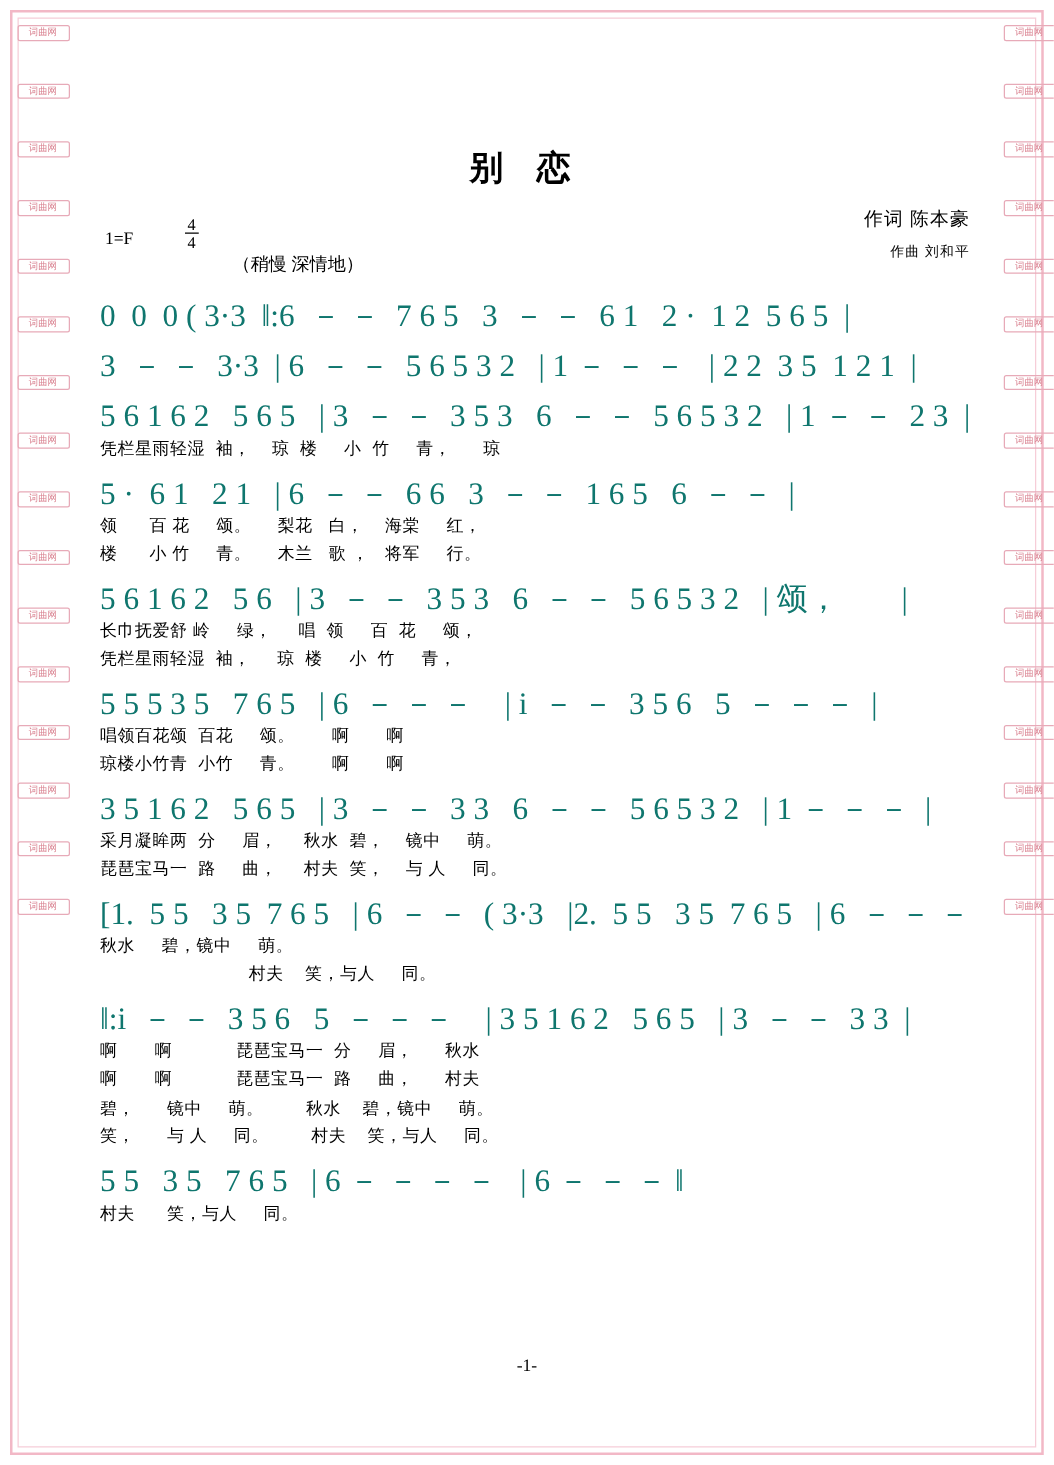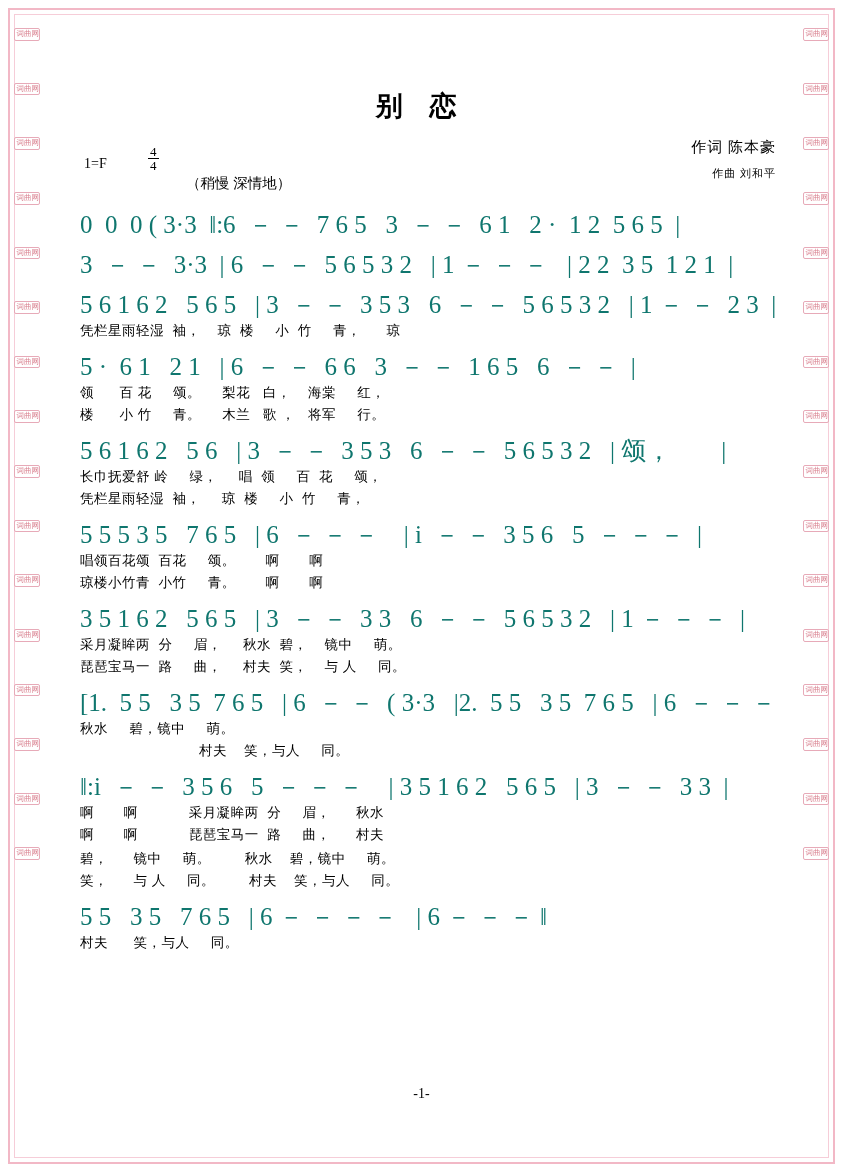--- a/index.html
+++ b/index.html
@@ -30,34 +30,33 @@
   }
   .wm-col.left{left:14px;}
   .wm-col.right{right:14px;}
   .wm{
     width:24px;
     font-size:7.5px;
     line-height:1.15;
     color:#d9808f;
     border:1px solid #e7aab8;
     border-radius:2px;
-    padding:1px 0;
-    text-align:right;
+    padding:1px 8px;
+    text-align:left;
     font-family:"DejaVu Sans", sans-serif;
-    margin-top:8px;
   }
   .sheet{
     position:absolute;left:56px;top:20px;width:730px;
   }
   .title{
     text-align:center;
     font-size:27px;
     font-weight:bold;
     letter-spacing:10px;
-    margin-top:68px;
+    margin-top:96px;
     color:#000;
   }
   .meta{
     position:relative;height:66px;margin-top:14px;
   }
   .key{
     position:absolute;left:28px;top:18px;font-size:14px;
     font-family:"Liberation Serif", serif;
   }
   .timesig{
@@ -210,21 +209,21 @@
   </div>
 
   <div class="sys">
     <div class="mrow"><span class="notes">[1.  5 5   3 5  7 6 5   | 6  － －  ( 3·3   |2.  5 5   3 5  7 6 5   | 6  － － －</span></div>
     <div class="lyr"><span class="txt">秋水     碧，镜中     萌。</span></div>
     <div class="lyr"><span class="txt">                            村夫    笑，与人     同。</span></div>
   </div>
 
   <div class="sys">
     <div class="mrow"><span class="notes">‖:i  － －  3 5 6   5  － － －    | 3 5 1 6 2   5 6 5   | 3  － －  3 3  |</span></div>
-    <div class="lyr"><span class="txt">啊       啊            采月凝眸两  分     眉，      秋水</span></div>
+    <div class="lyr"><span class="txt">啊       啊            琵琶宝马一  分     眉，      秋水</span></div>
     <div class="lyr"><span class="txt">啊       啊            琵琶宝马一  路     曲，      村夫</span></div>
   </div>
 
   <div class="sys">
     <div class="lyr"><span class="txt">碧，      镜中     萌。        秋水    碧，镜中     萌。</span></div>
     <div class="lyr"><span class="txt">笑，      与 人     同。        村夫    笑，与人     同。</span></div>
   </div>
 
   <div class="sys">
     <div class="mrow"><span class="notes">5 5   3 5   7 6 5   | 6 － － － －   | 6 － － － ‖</span></div>

